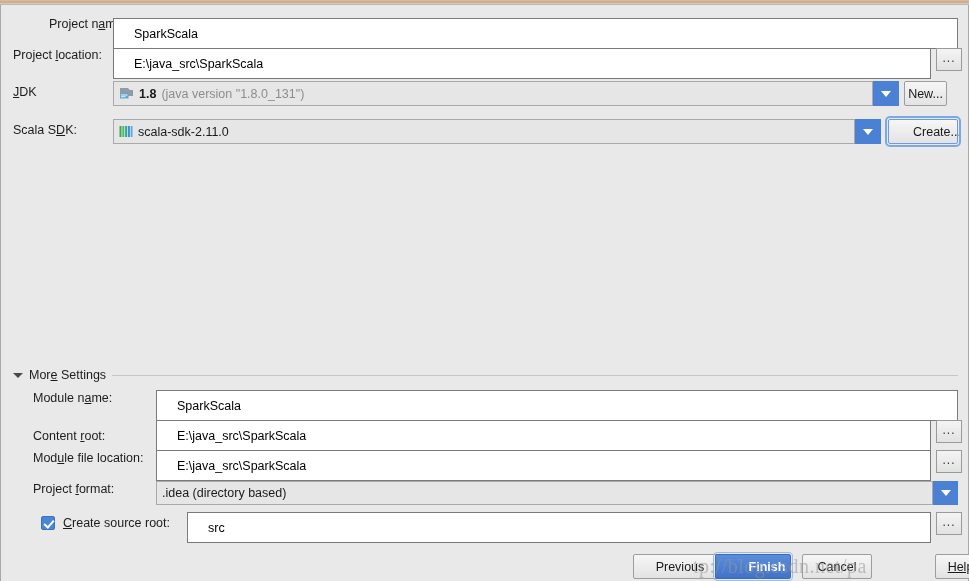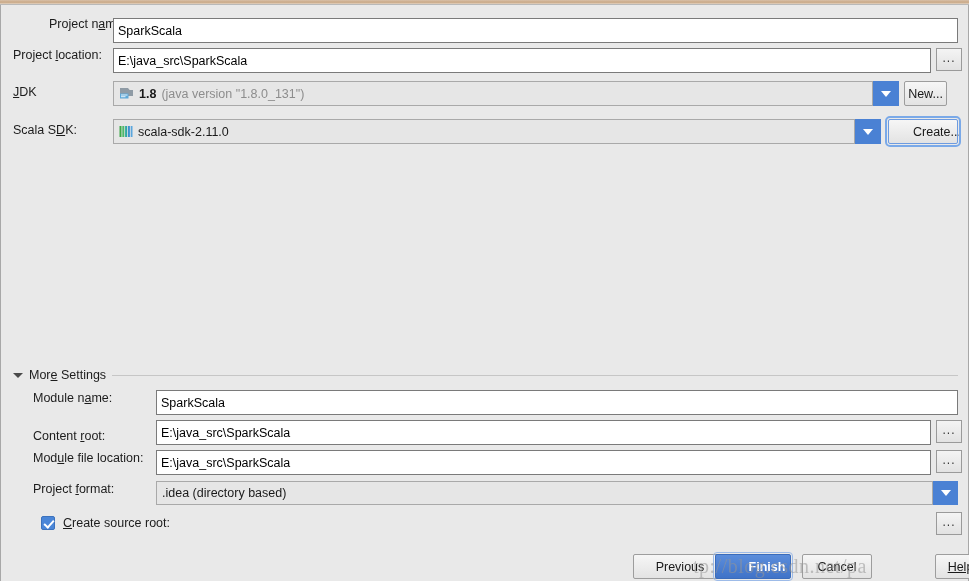--- a/index.html
+++ b/index.html
@@ -58,26 +58,26 @@
   .lbl {
     font-size: 12.5px;
     color: #1c1c1c;
     white-space: nowrap;
   }
   .lbl u { text-decoration: underline; text-underline-offset: 1px; }
 
   
   .tf {
     box-sizing: border-box;
-    height: 25px;
+    height: 31px;
     background: #ffffff;
     border: 1px solid #7a7a7a;
     display: flex;
     align-items: center;
-    padding: 0 4px;
+    padding: 0 20px;
     font-size: 12.5px;
     color: #000;
     overflow: hidden;
     white-space: nowrap;
   }
 
   
   .cf {
     box-sizing: border-box;
     height: 25px;
@@ -349,20 +349,23 @@
       <span>.idea (directory based)</span>
     </div>
     <div class="btn-arrow" style="position:absolute; left:932px; top:476px; width:25px; height:24px;">
       <span class="tri"></span>
     </div>
 
     <div class="row" style="left:40px; top:511px; gap:8px;">
       <span class="cb"></span>
       <span class="lbl"><u>C</u>reate source root:</span>
     </div>
+    <div class="tf" style="position:absolute; left:186px; top:507px; width:744px;">
+      <span>src</span>
+    </div>
     <div class="btn-dots" style="position:absolute; left:935px; top:507px;">
       <span>...</span>
     </div>
 
     <div class="btn" style="position:absolute; left:632px; top:549px; width:94px;">
       <span>Previous</span>
     </div>
     <div class="btn primary focused" style="position:absolute; left:714px; top:549px; width:76px;">
       <span>Finish</span>
     </div>

